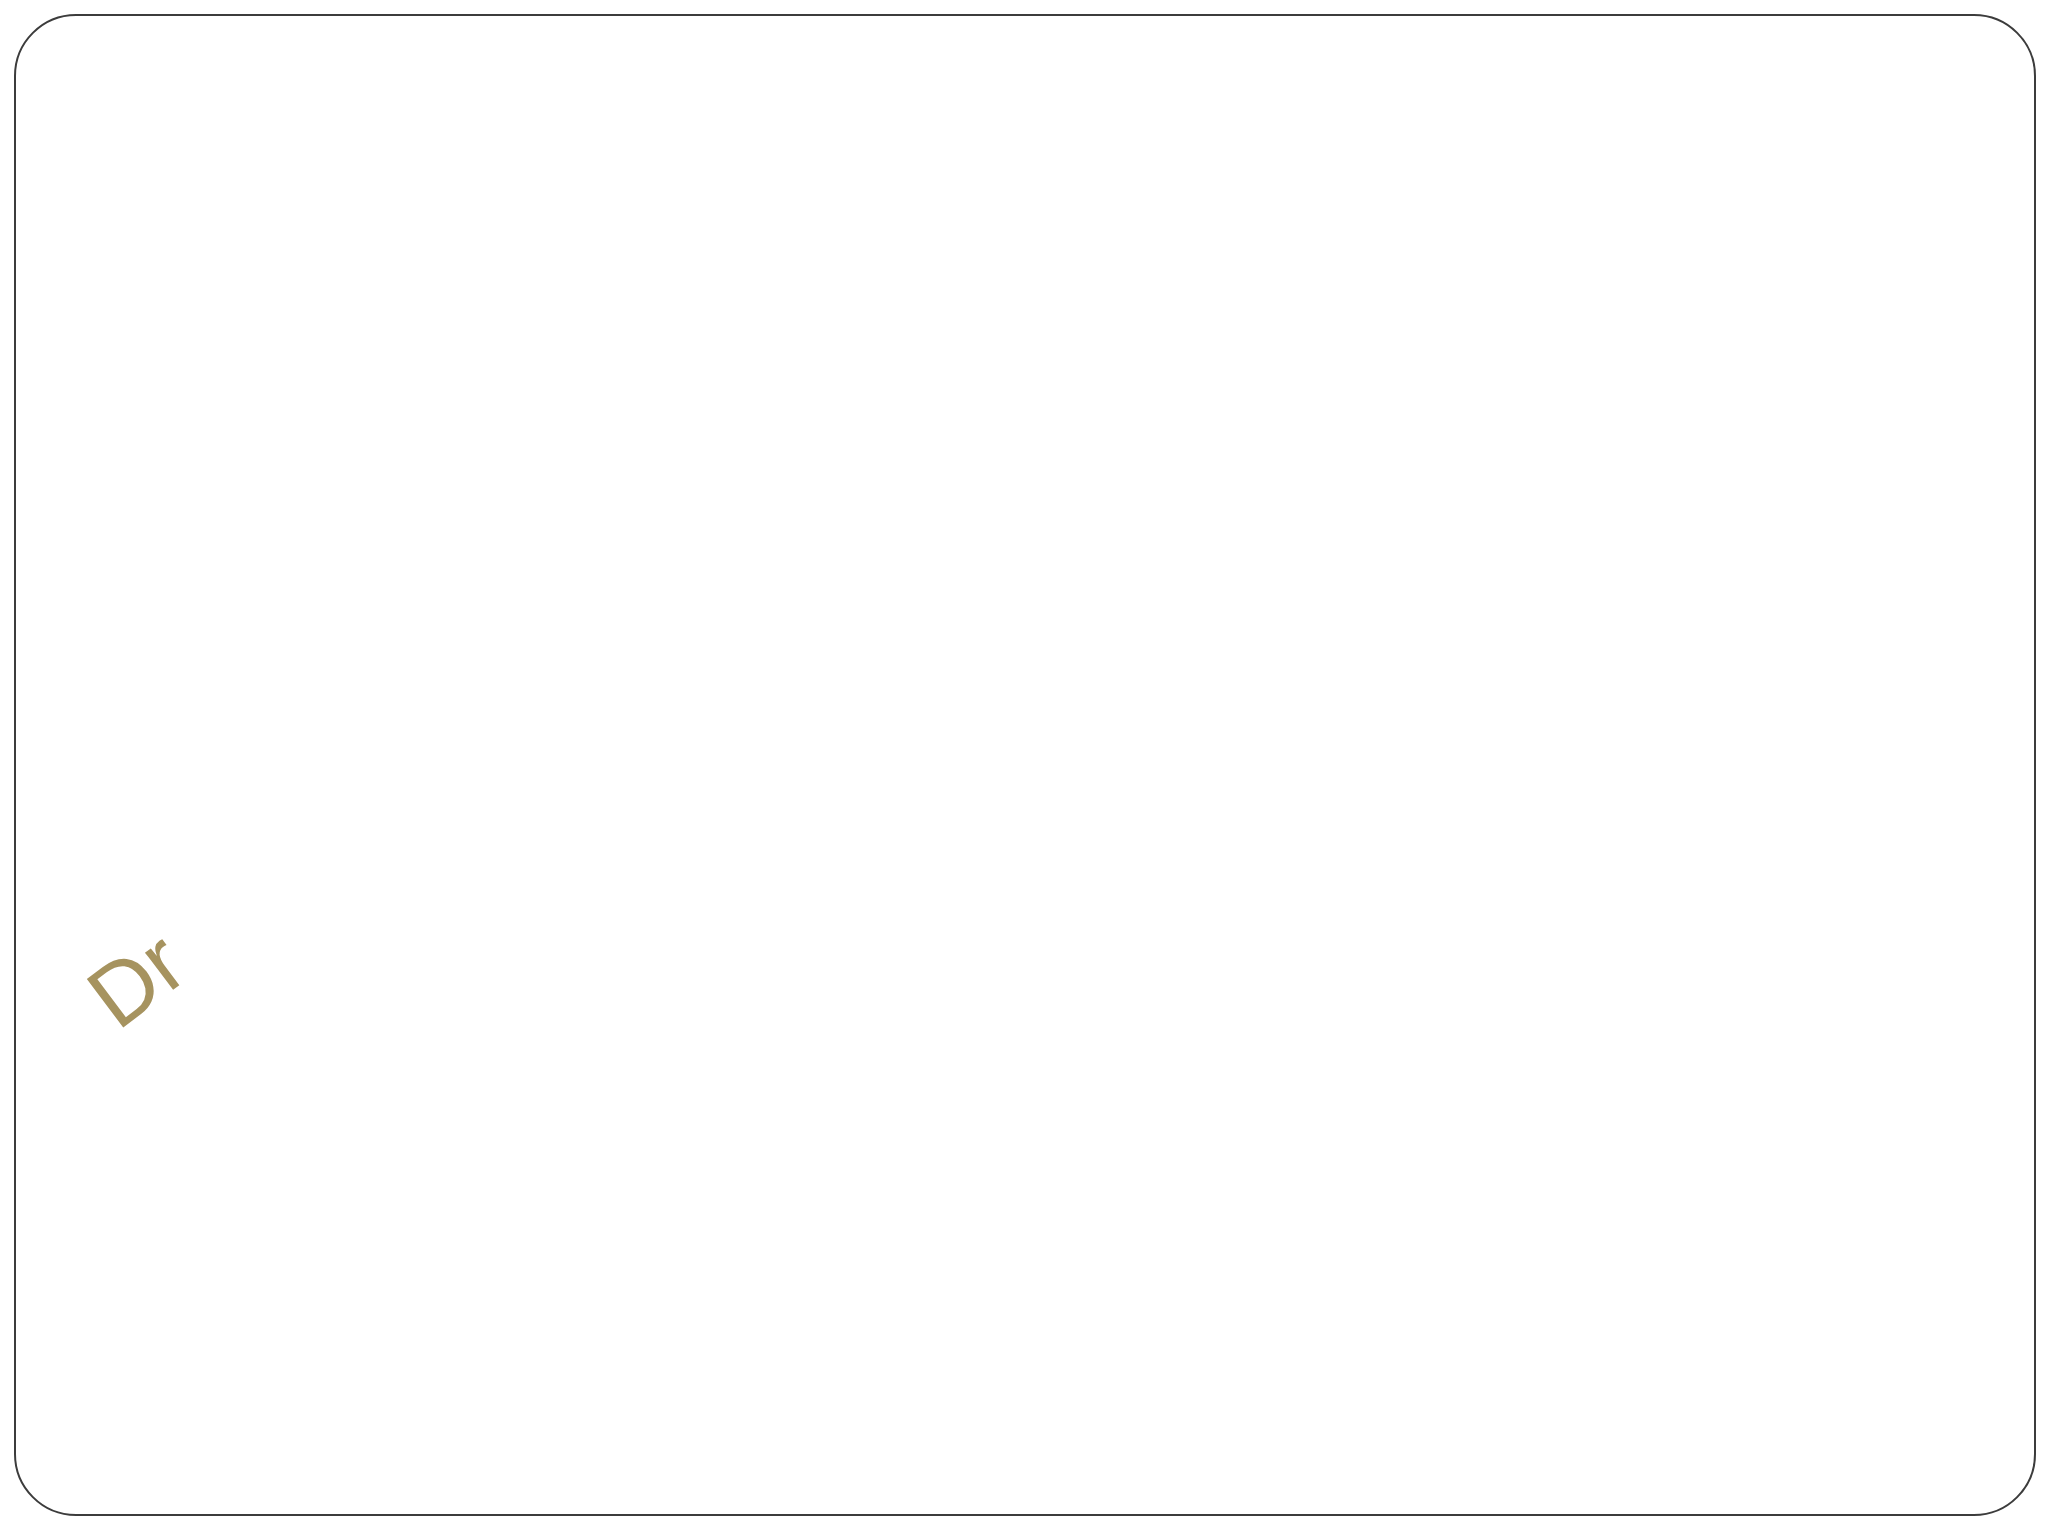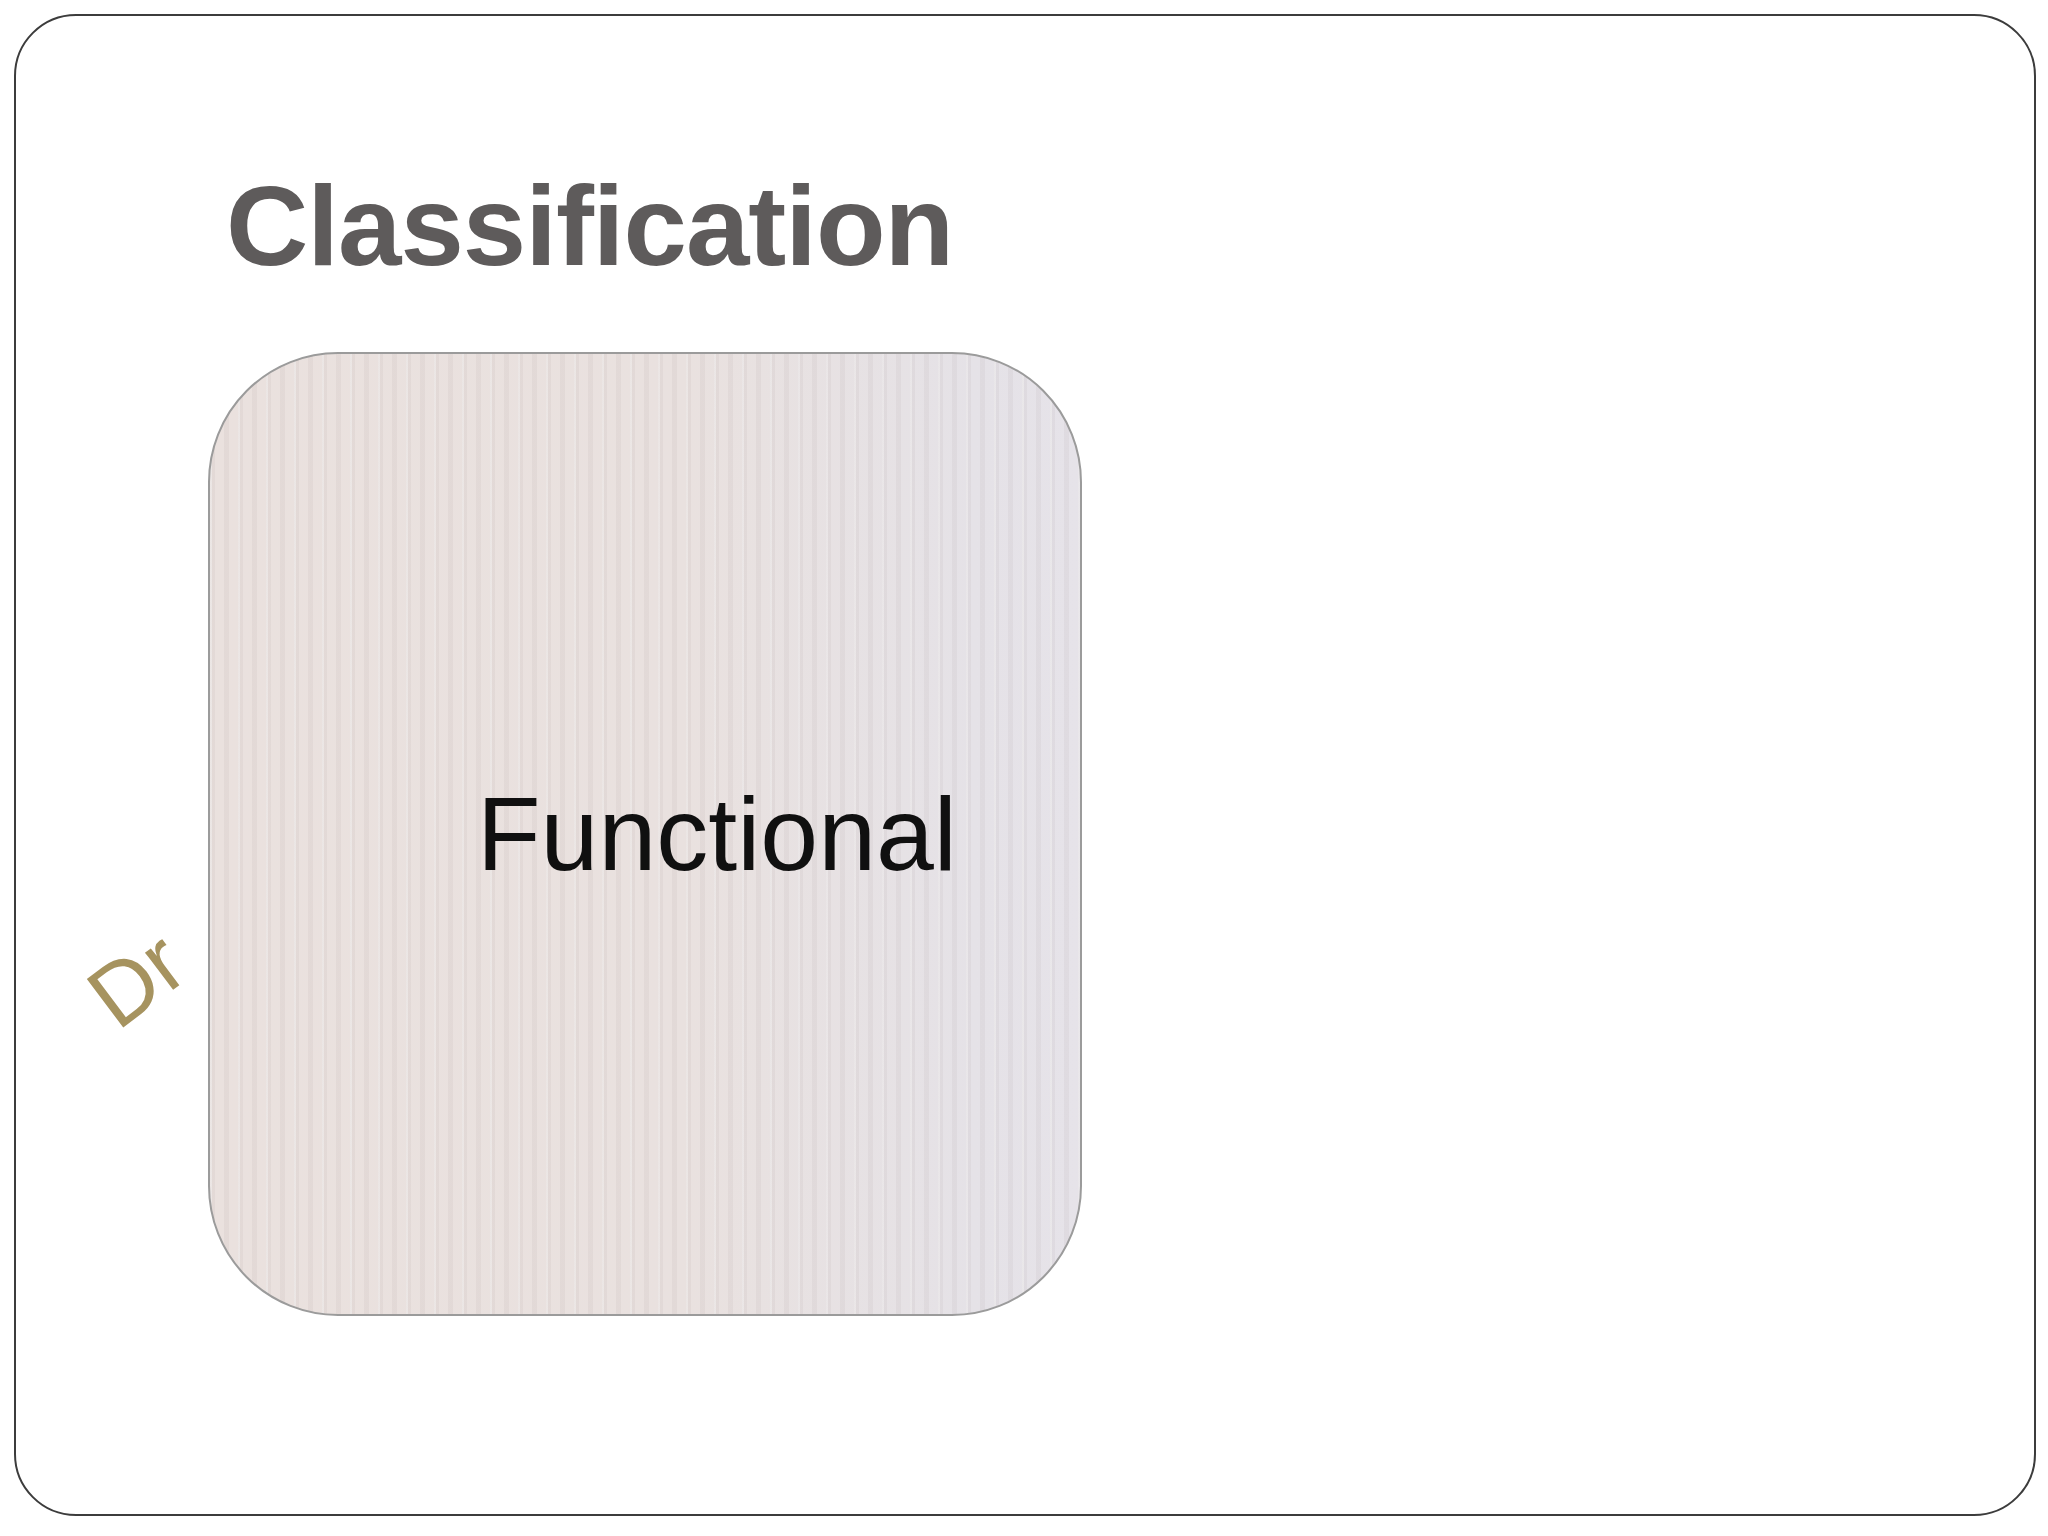--- a/index.html
+++ b/index.html
@@ -90,22 +90,18 @@
   .box-functional .box-label { transform: translateX(72px); }
   .box-structural .box-label { transform: translateX(-95px); }
 </style>
 </head>
 <body>
 
 <div class="stage">
 
   <div class="slide-frame"></div>
 
-  <h1 class="slide-title">Classification</h1>
 
   <div class="watermark">Dr</div>
 
 
-  <div class="shape-box box-functional">
-    <span class="box-label">Functional</span>
-  </div>
 
 </div>
 
 </body></html>

